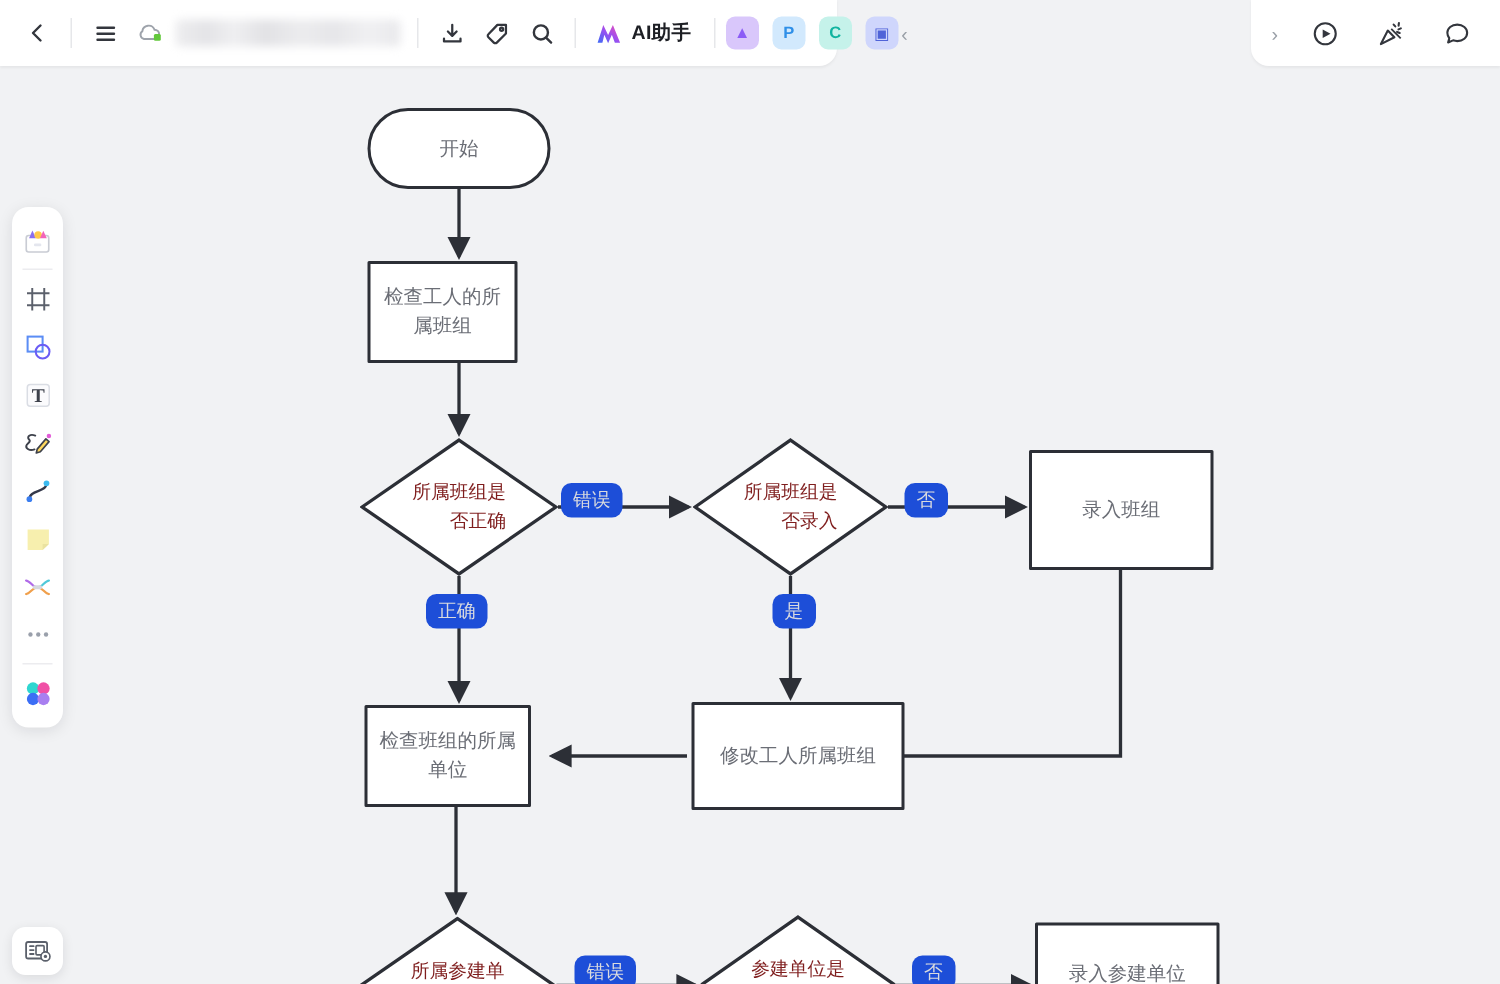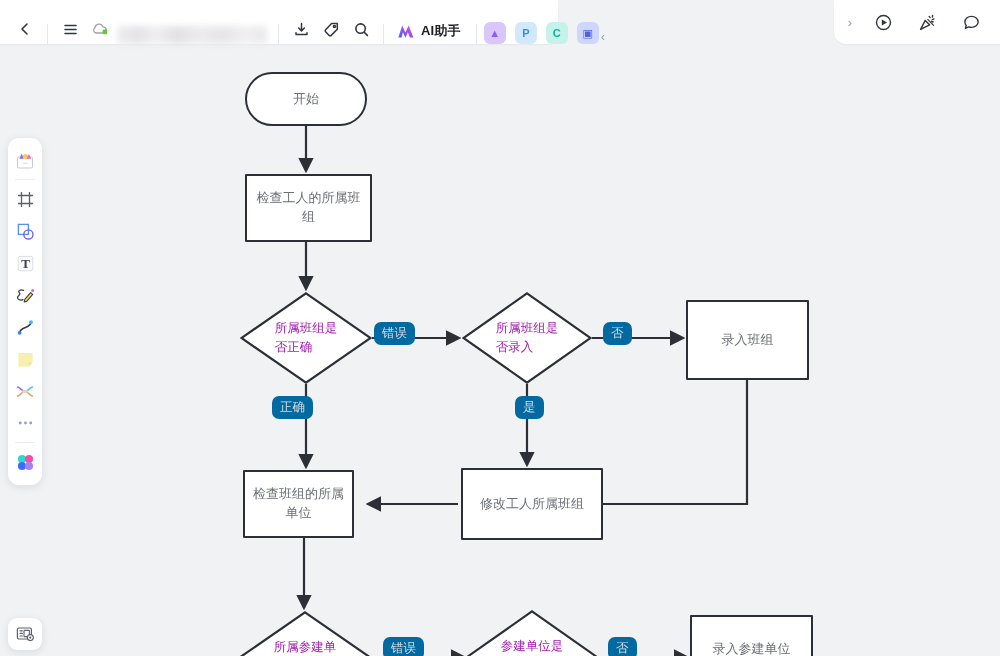--- a/index.html
+++ b/index.html
@@ -11,21 +11,21 @@
     font-family: "Liberation Sans", "DejaVu Sans", sans-serif;
   }
   #app { position: relative; width: 1000px; height: 656px; background: #f1f2f4; }
 
   
   .topbar-left {
     position: absolute; left: 0; top: 0;
     height: 44px; width: 558px;
     background: #ffffff;
     border-bottom-right-radius: 12px;
-    display: flex; align-items: flex-end;
+    display: flex; align-items: center;
     padding: 0 6px 0 10px;
     box-shadow: 0 1px 2px rgba(0,0,0,0.05);
     z-index: 20;
   }
   .topbar-right {
     position: absolute; right: 0; top: 0;
     height: 44px;
     background: #ffffff;
     border-bottom-left-radius: 12px;
     display: flex; align-items: center;
@@ -108,27 +108,27 @@
   .diamond {
     position: absolute;
     z-index: 4;
   }
   .diamond .dshape {
     position: absolute; inset: 0;
   }
   .diamond .dtxt {
     position: absolute; inset: 0;
     display: flex; align-items: center; justify-content: center;
-    color: #a21caf; font-size: 12.5px; line-height: 1.5;
-    text-align: left; white-space: pre-line;
+    color: #7f1d1d; font-size: 12.5px; line-height: 1.5;
+    text-align: right; white-space: pre-line;
   }
 
   .edge-label {
     position: absolute;
-    background: #0369a1;
+    background: #1d4ed8;
     color: #d9dade;
     font-size: 12.5px;
     padding: 5px 8px;
     border-radius: 7px;
     z-index: 8;
     line-height: 1;
     white-space: nowrap;
   }
   svg.lines { position: absolute; inset: 0; width: 1000px; height: 656px; z-index: 3; pointer-events: none; }
 </style>
@@ -168,21 +168,21 @@
         <path d="M 371 657 L 464 657"></path>
 
         <path d="M 597 657 L 687 657"></path>
       </g>
     </svg>
 
     <div id="nodes-layer">
         <div class="node oval" style="left: 245px; top: 72px; width: 122px; height: 54px;">
           <span class="txt">开始</span>
         </div>
-        <div class="node rect" style="left: 245px; top: 174px; width: 127px; height: 68px;">
+        <div class="node rect" style="left: 245px; top: 174px; width: 100px; height: 68px;">
           <span class="txt">检查工人的所属班组</span>
         </div>
         <div class="diamond" style="left: 240px; top: 292px; width: 132px; height: 92px;">
           <svg class="dshape" viewBox="0 0 132 92" width="132" height="92">
             <path d="M 66 1.4 L 130.6 46 L 66 90.6 L 1.4 46 Z" fill="#ffffff" stroke="#2c2f36" stroke-width="2.2" stroke-linejoin="miter"></path>
           </svg>
           <div class="dtxt">所属班组是
 否正确</div>
         </div>
         <div class="diamond" style="left: 462px; top: 292px; width: 130px; height: 92px;">
@@ -214,21 +214,21 @@
           </svg>
           <div class="dtxt">参建单位是
 否录入</div>
         </div>
         <div class="node rect" style="left: 690px; top: 615px; width: 123px; height: 68px;">
           <span class="txt">录入参建单位</span>
         </div>
       </div>
     <div id="labels-layer">
         <div class="edge-label" style="left: 374px; top: 322px;">错误</div>
-        <div class="edge-label" style="left: 272px; top: 396px;">正确</div>
+        <div class="edge-label" style="left: 284px; top: 396px;">正确</div>
         <div class="edge-label" style="left: 603px; top: 322px;">否</div>
         <div class="edge-label" style="left: 515px; top: 396px;">是</div>
         <div class="edge-label" style="left: 383px; top: 637px;">错误</div>
         <div class="edge-label" style="left: 608px; top: 637px;">否</div>
       </div>
   </div>
 
   <div class="topbar-left">
     <div class="tb-btn">
       <svg width="16" height="16" viewBox="0 0 16 16" fill="none" stroke="#33363d" stroke-width="1.6" stroke-linecap="round" stroke-linejoin="round">

